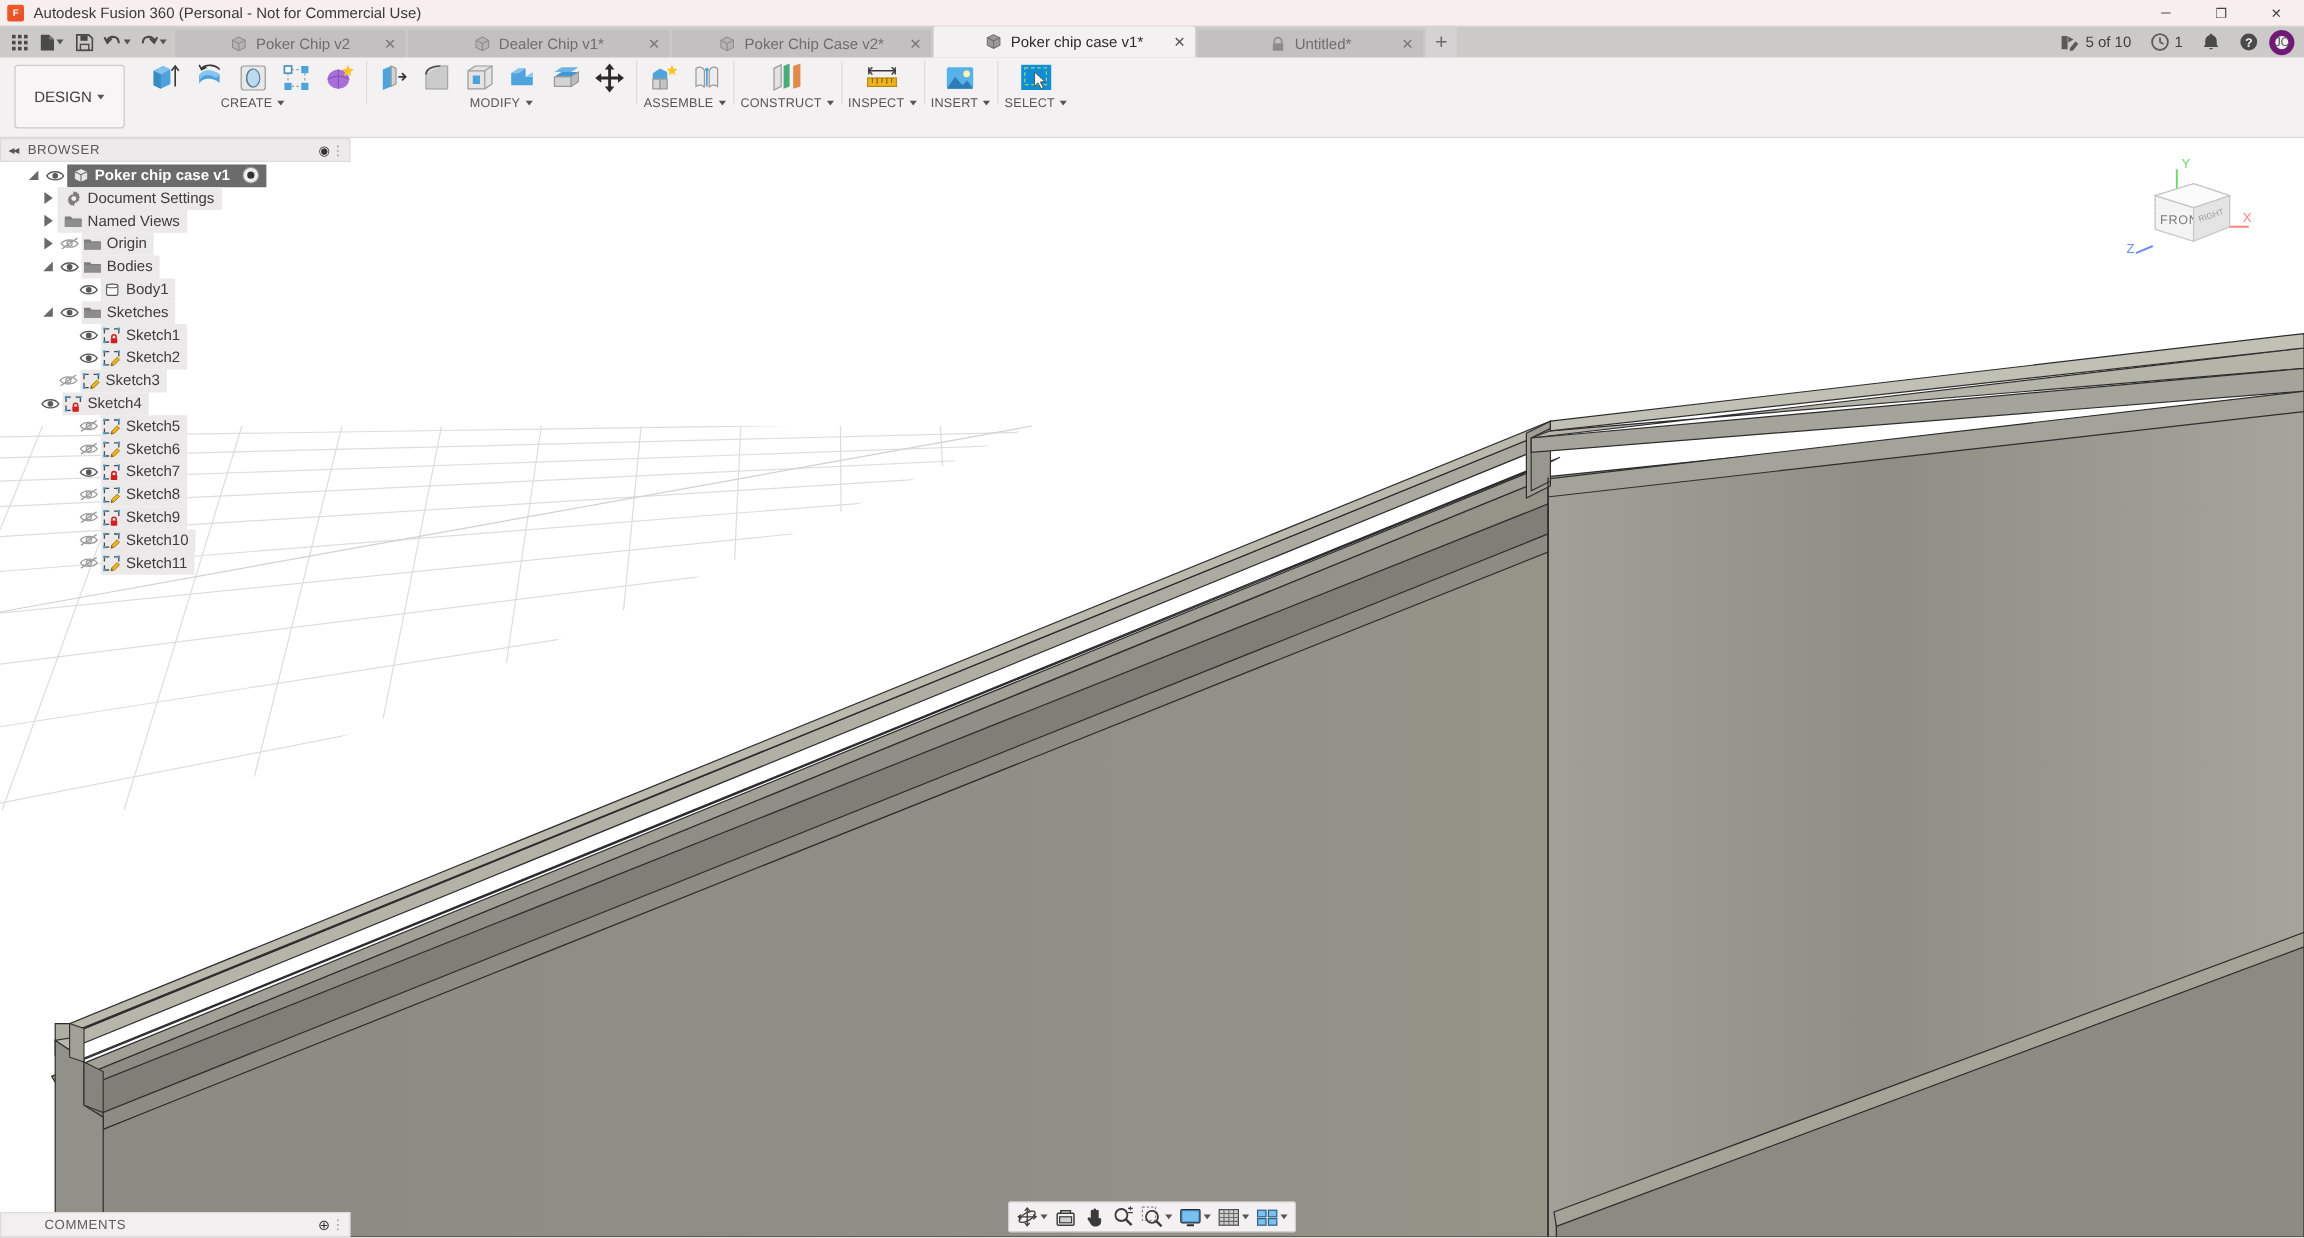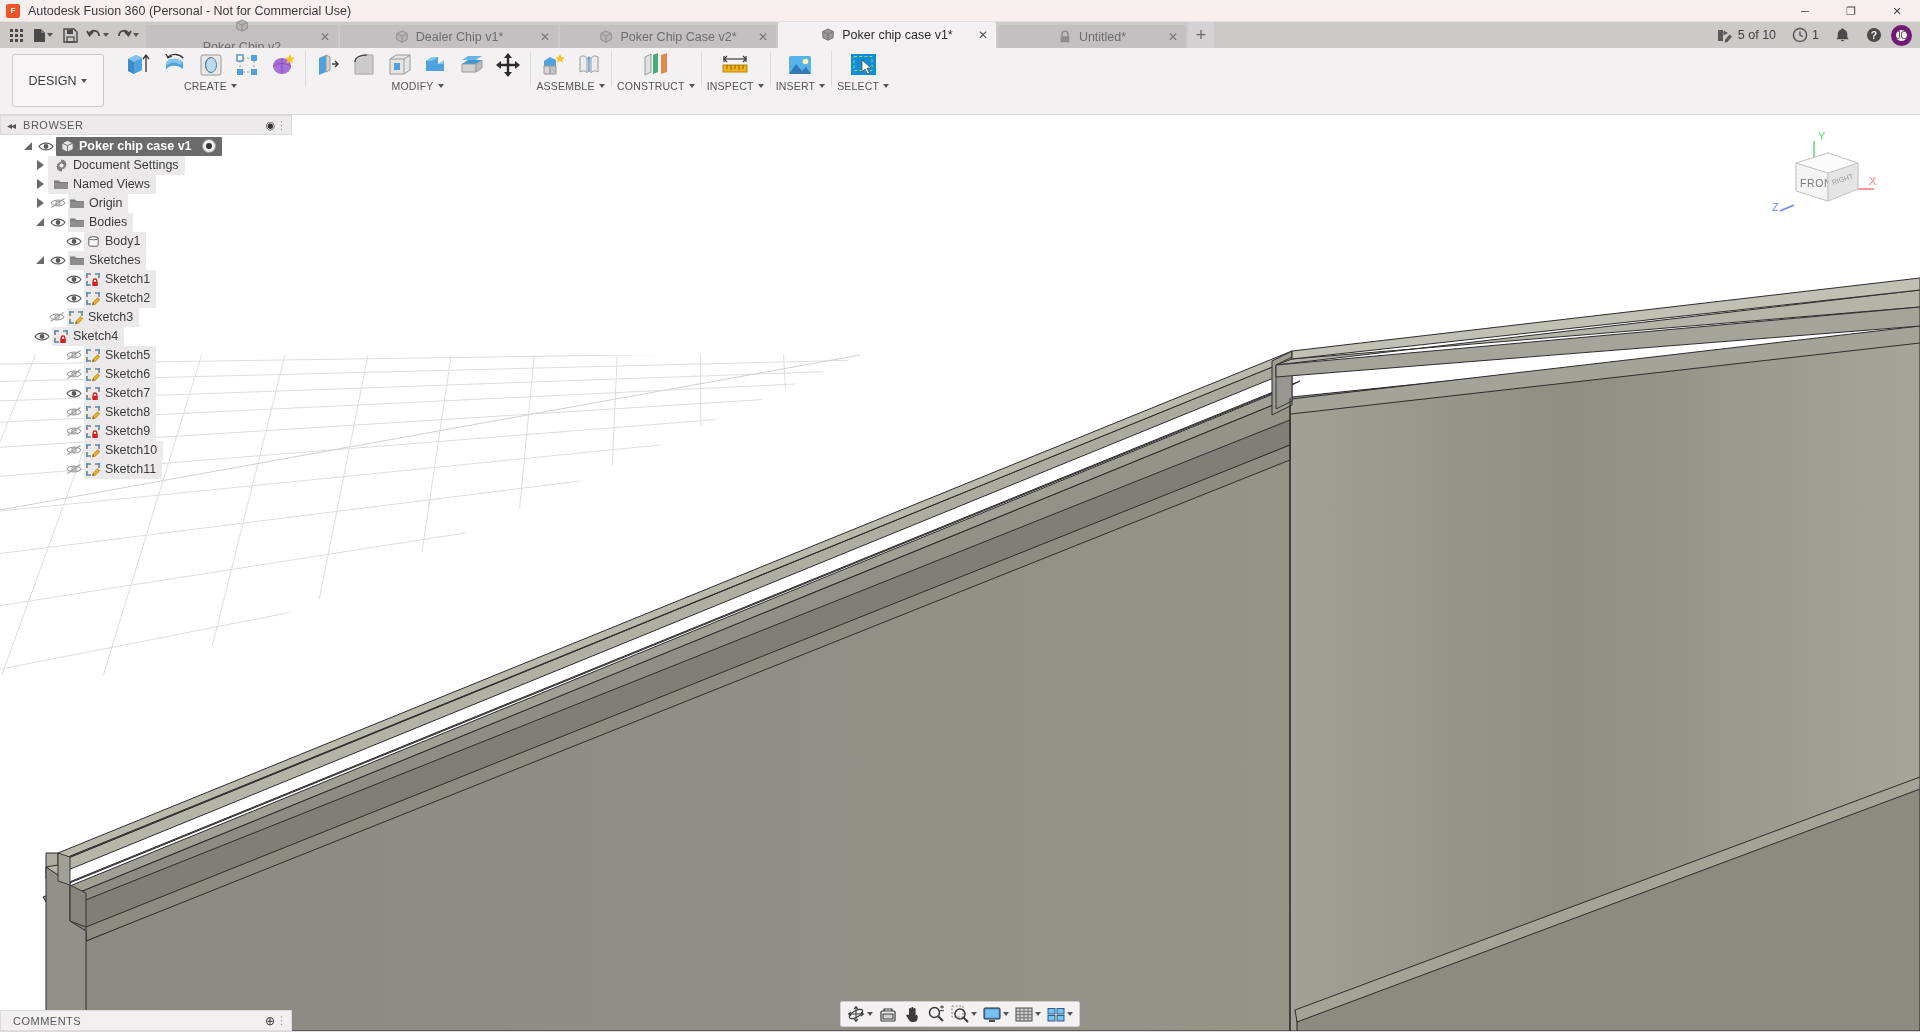--- a/index.html
+++ b/index.html
@@ -51,21 +51,21 @@
   .doc-tab {
     height:23px; min-width:150px; background:#c2c0c0; margin-right:2px;
     display:flex; align-items:center; justify-content:center; position:relative;
     color:#6d6d6d; font-size:12.5px; padding:0 10px 0 10px; gap:7px;
     border-top-left-radius:2px; border-top-right-radius:2px;
   }
   .doc-tab.active { background:#f3f1f1; color:#2c2c2c; height:26px; }
   .doc-tab .tab-x { position:absolute; right:8px; font-size:12px; color:#777; line-height:1;}
   .doc-tab.active .tab-x { color:#555; }
   .tab-cube { width:14px; height:14px; flex-shrink:0; }
-  .tab-w { width:192px;flex-direction:column; }
+  .tab-w { width:192px; }
   .tab-w2 { width:218px; }
   .tab-w3 { width:216px; }
   .tab-w4 { width:218px; }
   .tab-w5 { width:188px;align-items:center; }
   .add-tab {
     width:26px; height:26px; display:flex; align-items:center; justify-content:center;
     color:#6a6a6a; font-size:18px; font-weight:300; background:#d4d2d2;
   }
   .right-status { display:flex; align-items:center; height:26px; padding-right:8px; gap:2px;}
   .rs-item { display:flex; align-items:center; gap:4px; padding:0 7px; height:26px; color:#404040; font-size:12.5px;}
@@ -146,21 +146,21 @@
   .radio-btn i { width:6px;height:6px;border-radius:50%;background:#333; display:block;}
 
   
   .comments {
     position:absolute; left:0; bottom:0; width:300px; z-index:20;
   }
   .comments-header {
     height:21px; background:#f1efef; display:flex; align-items:center;
     border:1px solid #dcdada; position:relative; width:292px;
   }
-  .comments-header .ctitle { font-size:11px; color:#5a5a5a; letter-spacing:0.5px; margin-left:12px;}
+  .comments-header .ctitle { font-size:11px; color:#5a5a5a; letter-spacing:0.5px; margin-left:36px;}
   .comments-header .plus-btn { position:absolute; right:16px; font-size:12px; color:#333;}
   .comments-header .grip { position:absolute; right:4px; color:#999; font-size:11px;}
 
   
   .navbar {
     position:absolute; left:50%; transform:translateX(-50%); bottom:4px;
     height:26px; background:#f3f1f1; border:1px solid #d0cece; display:flex;
     align-items:center; padding:0 3px; gap:0px; z-index:25; border-radius:2px;
   }
   .nb { height:24px; display:flex; align-items:center; justify-content:center; padding:0 3px; gap:1px;}

